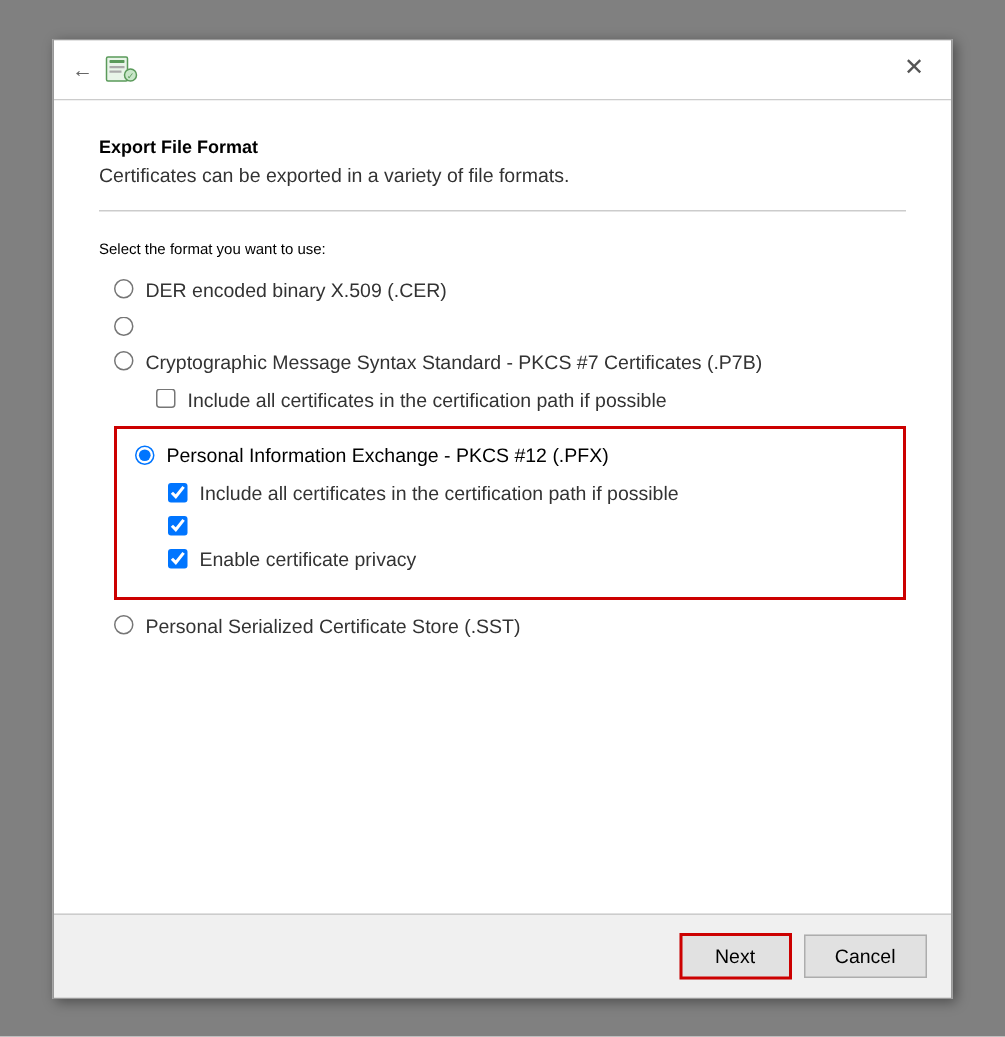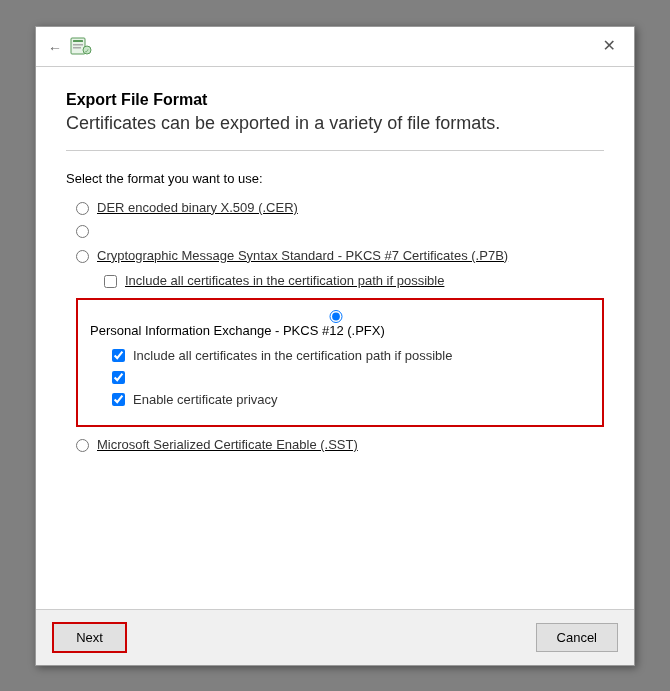--- a/index.html
+++ b/index.html
@@ -60,63 +60,61 @@
       line-height: 1;
     }
     .content {
       flex: 1;
       background: #fff;
       padding: 24px 30px;
       overflow-y: auto;
     }
     .section-title {
       font-weight: bold;
-      font-size: 16px;
+      font-size: 12px;
       margin-bottom: 4px;
     }
     .section-desc {
-      font-size: 18px;
+      font-size: 13px;
       color: #333;
       margin-bottom: 16px;
     }
     .divider {
       border: none;
       border-top: 1px solid #ccc;
       margin-bottom: 20px;
     }
     .format-label {
-      font-size: 13px;
+      font-size: 10px;
       margin-bottom: 14px;
     }
     .option-row {
       display: flex;
-      align-items: flex-end;
+      align-items: flex-start;
       margin-bottom: 10px;
       padding-left: 10px;
-      text-decoration: underline;
     }
     .option-row input[type="radio"],
     .option-row input[type="checkbox"] {
       margin-right: 8px;
       cursor: pointer;
     }
     .option-text {
       font-size: 13px;
       color: #333;
     }
     .highlighted-box {
       border: 2px solid #cc0000;
       padding: 10px 12px;
       margin: 6px 0 10px 10px;
       background: #fff;
     }
     .highlighted-box .main-option {
       display: flex;
       margin-bottom: 10px;
-      flex-direction: column;
     }
     .highlighted-box .main-option input[type="radio"] {
       margin-right: 8px;
     }
     .highlighted-box .main-option-text {
       font-size: 13px;
       font-weight: normal;
       color: #000;
     }
     .sub-option {
@@ -130,21 +128,21 @@
     }
     .sub-option-text {
       font-size: 13px;
       color: #333;
     }
     .footer {
       background: #f0f0f0;
       padding: 12px 16px;
       border-top: 1px solid #ccc;
       display: flex;
-      justify-content: space-between;
+      justify-content: flex-end;
       gap: 8px;
       height: 56px;
       align-items: center;
     }
     .btn {
       padding: 6px 20px;
       font-size: 13px;
       cursor: pointer;
       border: 1px solid #adadad;
       background: #e1e1e1;
@@ -216,21 +214,21 @@
         <input type="checkbox" id="pfx3" checked="" style="">
       </div>
       <div class="sub-option">
         <input type="checkbox" id="pfx4" checked="" style="">
         <label class="sub-option-text" for="pfx4">Enable certificate privacy</label>
       </div>
     </div>
 
     <div class="option-row">
       <input type="radio" name="format" id="sst" style="">
-      <label class="option-text" for="sst">Microsoft Serialized Certificate Enable (.SST)</label>
+      <label class="option-text" for="sst">Personal Serialized Certificate Store (.SST)</label>
     </div>
   </div>
 
   <div class="footer">
     <button class="btn btn-next">Next</button>
     <button class="btn">Cancel</button>
   </div>
 </div>
 
 </body></html>

